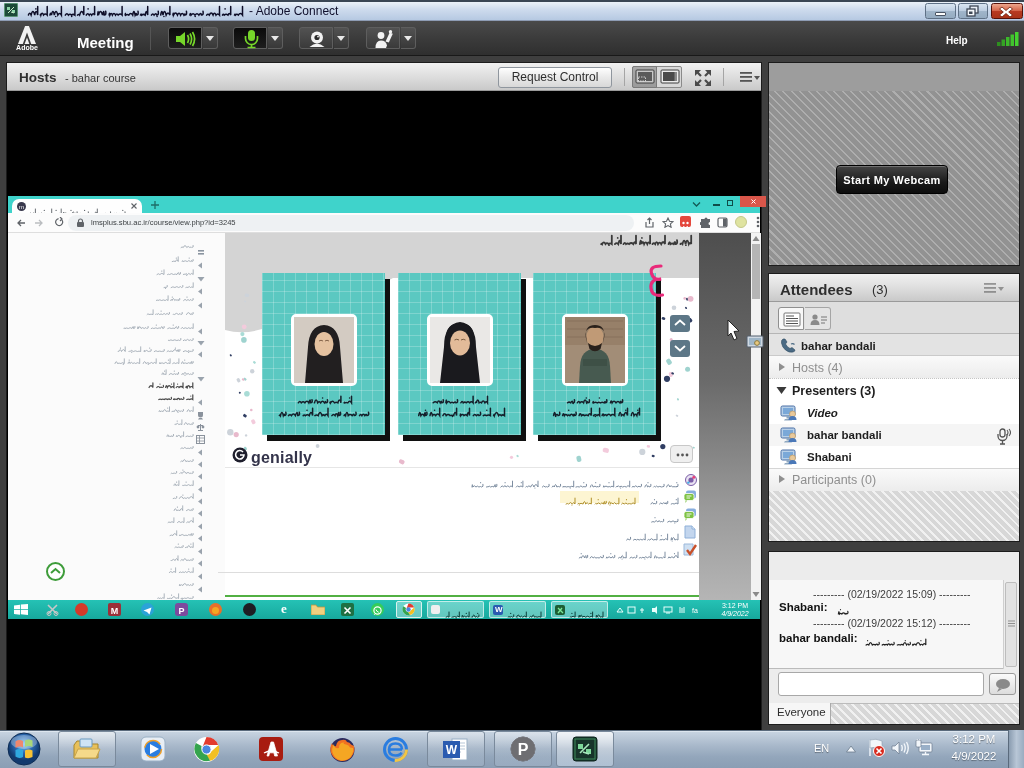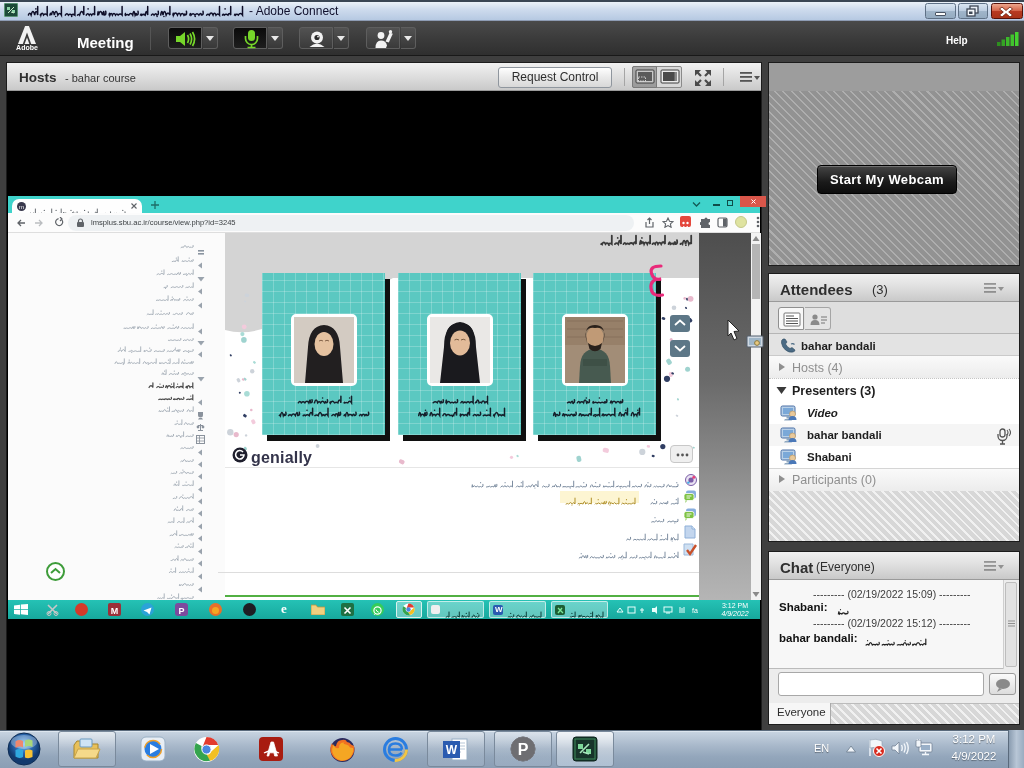--- a/index.html
+++ b/index.html
@@ -718,21 +718,21 @@
     <polygon points="38,3 41,3 43,1 43,9 41,7 38,7" fill="#e8fffc"></polygon>
     <rect x="50" y="2" width="8" height="5" fill="none" stroke="#e8fffc"></rect>
     <rect x="52" y="7.5" width="4" height="1" fill="#e8fffc"></rect>
     <path d="M66 2v6M68 3v5M70 2v6" stroke="#e8fffc"></path>
     <text x="78" y="8" font-size="7" fill="#fff" font-family="Liberation Sans">fa</text>
   </svg>
 <div class="abs" style="left:712px;top:602px;width:46px;height:8px;font-size:7px;color:#fff;text-align:center">3:12 PM</div>
 <div class="abs" style="left:712px;top:610px;width:46px;height:8px;font-size:7px;color:#fff;text-align:center;font-style:italic">4/9/2022</div>
 <div class="abs" style="left:768px;top:62px;width:252px;height:204px;background:#9d9d9d;border:1px solid #1c1c1c">
     <div class="abs hatch" style="left:0;top:28px;width:250px;height:174px"></div>
-    <div class="abs" style="left:48px;top:102px;width:140px;height:29px;border-radius:4px;background:linear-gradient(#454545,#1a1a1a 60%,#0d0d0d);border:1px solid #000;box-shadow:inset 0 1px 0 rgba(255,255,255,0.25);color:#fff;font-size:13px;font-weight:bold;text-align:center;line-height:28px;letter-spacing:0.4px">Start My Webcam</div>
+    <div class="abs" style="left:67px;top:102px;width:112px;height:29px;border-radius:4px;background:linear-gradient(#454545,#1a1a1a 60%,#0d0d0d);border:1px solid #000;box-shadow:inset 0 1px 0 rgba(255,255,255,0.25);color:#fff;font-size:11px;font-weight:bold;text-align:center;line-height:28px;letter-spacing:0.4px">Start My Webcam</div>
   </div>
 <div class="abs" style="left:768px;top:273px;width:252px;height:269px;background:#fff;border:1px solid #1c1c1c">
     <div class="abs podhead" style="left:0;top:0;width:250px;height:28px">
       <div class="abs ptitle" style="left:11px;top:7px">Attendees</div>
       <div class="abs" style="left:103px;top:8px;font-size:13px;color:#2f2f2f">(3)</div>
       <svg class="abs" style="left:215px;top:8px" width="22" height="13">
         <g opacity="0.55">
           <rect x="0" y="1" width="12" height="1.8" fill="#555"></rect>
           <rect x="0" y="5" width="12" height="1.8" fill="#555"></rect>
           <rect x="0" y="9" width="12" height="1.8" fill="#555"></rect>
@@ -802,32 +802,20 @@
       <path d="M12 3q2 2.5 0 5M14 2q3 3.5 0 7" stroke="#555" stroke-width="1.1" fill="none"></path>
     </svg>
     <div class="abs" style="left:0;top:194px;width:250px;height:23px;background:linear-gradient(#fafafa,#ececec);border-top:1px solid #d5d5d5"></div>
     <svg class="abs" style="left:9px;top:200px" width="8" height="10">
       <polygon points="1,1 7,5 1,9" fill="#8f8f8f"></polygon>
     </svg>
     <div class="abs" style="left:23px;top:199px;font-size:12.5px;color:#8f8f8f">Participants (0)</div>
     <div class="abs hatch2" style="left:0;top:217px;width:250px;height:50px"></div>
   </div>
 <div class="abs" style="left:768px;top:551px;width:252px;height:174px;background:#ececec;border:1px solid #1c1c1c">
-    <div class="abs podhead" style="left:0;top:0;width:250px;height:28px">
-      <div class="abs ptitle" style="left:11px;top:7px">Chat</div>
-      <div class="abs" style="left:47px;top:8px;font-size:12px;color:#2f2f2f">(Everyone)</div>
-      <svg class="abs" style="left:215px;top:8px" width="22" height="13">
-        <g opacity="0.55">
-          <rect x="0" y="1" width="12" height="1.8" fill="#555"></rect>
-          <rect x="0" y="5" width="12" height="1.8" fill="#555"></rect>
-          <rect x="0" y="9" width="12" height="1.8" fill="#555"></rect>
-          <polygon points="14,5 20,5 17,9" fill="#555"></polygon>
-        </g>
-      </svg>
-    </div>
     <div class="abs" style="left:0;top:28px;width:250px;height:89px;background:#f7f7f7;border-bottom:1px solid #bbb"></div>
     <div class="abs" style="left:234px;top:28px;width:16px;height:89px;background:#ededed;border-left:1px solid #cfcfcf"></div>
     <div class="abs" style="left:236px;top:30px;width:12px;height:85px;background:#e2e2e2;border:1px solid #bdbdbd;border-radius:2px"></div>
     <svg class="abs" style="left:238px;top:68px" width="9" height="8">
       <path d="M1 1h7M1 3.5h7M1 6h7" stroke="#8f8f8f" stroke-width="1"></path>
     </svg>
     <div class="abs" style="left:44px;top:36px;font-size:10.5px;color:#3c3c3c">--------- (02/19/2022 15:09) ---------</div>
     <div class="abs" style="left:10px;top:49px;font-size:11.5px;font-weight:bold;color:#111">Shabani:</div>
     <div class="abs" style="left:63px;top:50px;width:17px;height:9px"><svg width="17" height="9" viewBox="0 0 17 9">
         <path d="M15.8 4.3Q16.6 7 14.3 7Q14.4 5.8 13.1 7Q11.5 4.6 9.9 7Q8.7 5.9 7.5 7Q6.9 2.1 6.4 7" fill="none" stroke="#222" stroke-width="1.2" stroke-linecap="round"></path>

